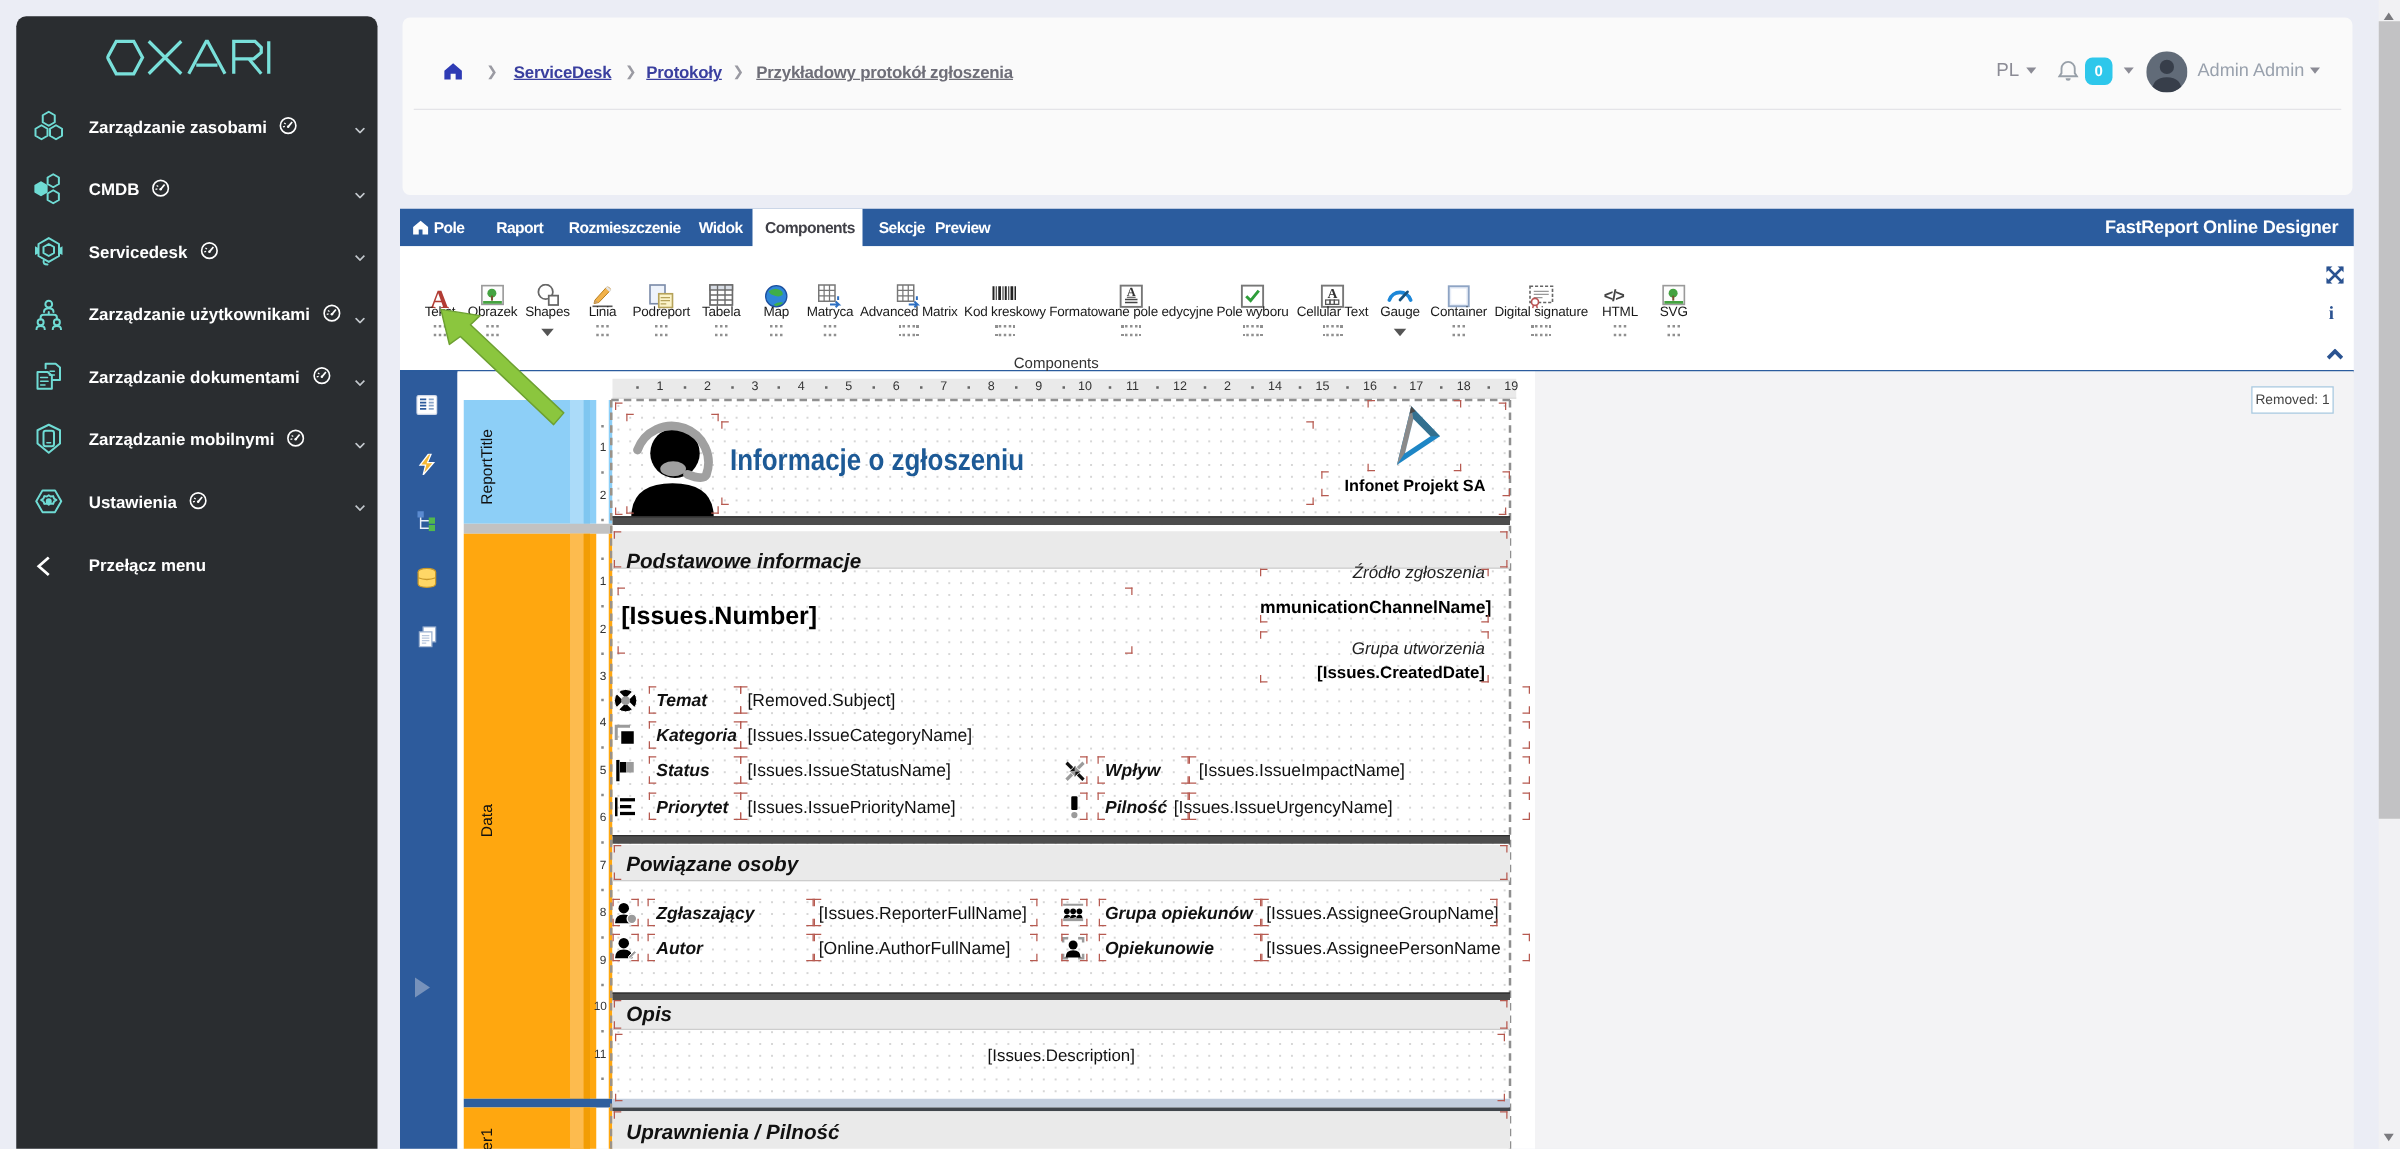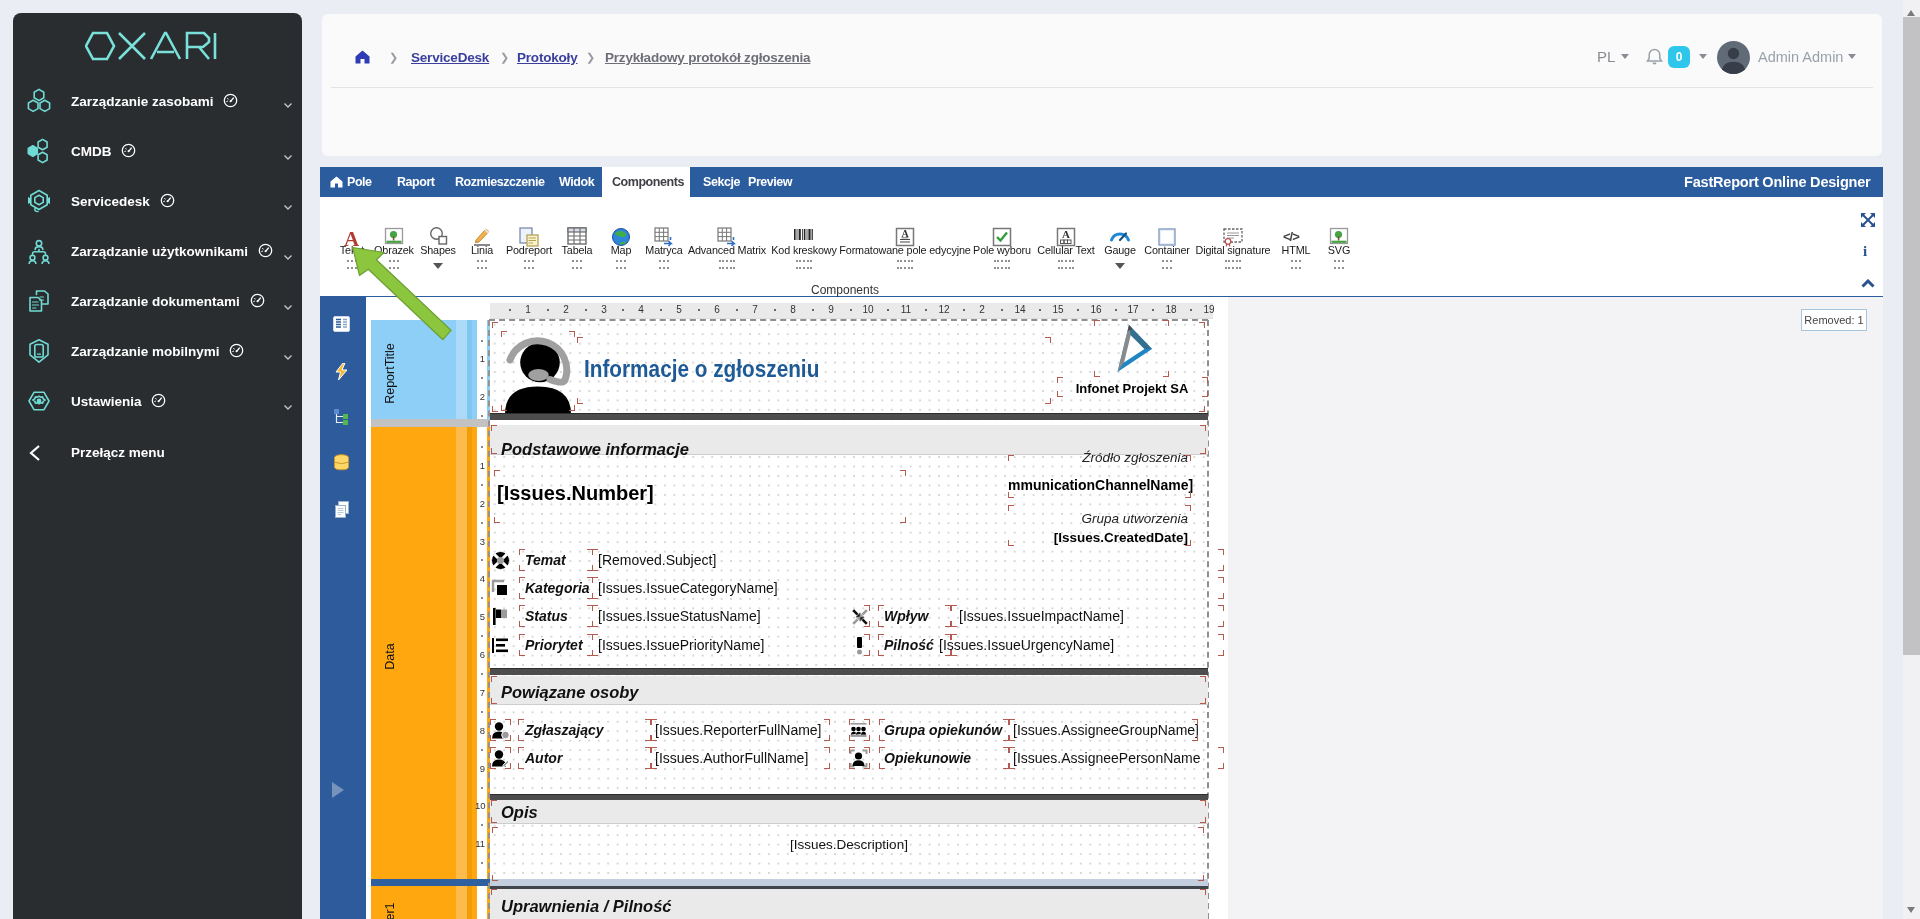--- a/index.html
+++ b/index.html
@@ -552,21 +552,21 @@
     <circle cx="14.5" cy="14" r="3.8" fill="#9b9b9b" stroke="#fff" stroke-width="1"></circle>
   </svg>
 <div class="lbl" style="left:525px;top:722px">Zgłaszający</div>
 <div class="val" style="left:655px;top:722px">[Issues.ReporterFullName]</div>
 <svg class="a" style="left:491px;top:749px" width="19" height="19" viewBox="0 0 19 19">
     <circle cx="8" cy="5.5" r="4.2" fill="#000"></circle>
     <path d="M1 17.5 Q1 10.5 8 10.5 Q15 10.5 15 17.5 Z" fill="#000"></path>
     <path d="M12 16 L16.5 11.5 L18 13 L13.5 17.5 L11.8 17.8 Z" fill="#9b9b9b" stroke="#fff" stroke-width="0.8"></path>
   </svg>
 <div class="lbl" style="left:525px;top:750px">Autor</div>
-<div class="val" style="left:655px;top:750px">[Issues.AuthorFullName]</div>
+<div class="val" style="left:655px;top:750px">[Online.AuthorFullName]</div>
 <svg class="a" style="left:849px;top:721px" width="19" height="19" viewBox="0 0 19 19">
     <g fill="#000">
       <circle cx="4.5" cy="8" r="2.3"></circle>
       <circle cx="9.5" cy="8" r="2.3"></circle>
       <circle cx="14.5" cy="8" r="2.3"></circle>
       <path d="M2 14 Q2 10.8 4.8 10.8 Q7 10.8 7.2 12.5"></path>
       <path d="M7 14 Q7 10.8 9.7 10.8 Q12 10.8 12.2 12.5"></path>
       <path d="M12 14 Q12 10.8 14.8 10.8 Q17 10.8 17 14"></path>
     </g>
     <rect x="1.5" y="13.5" width="16" height="2.4" fill="#9b9b9b"></rect>

